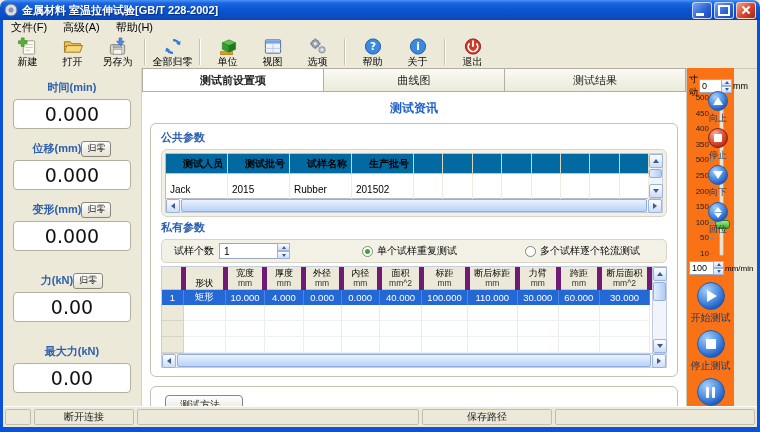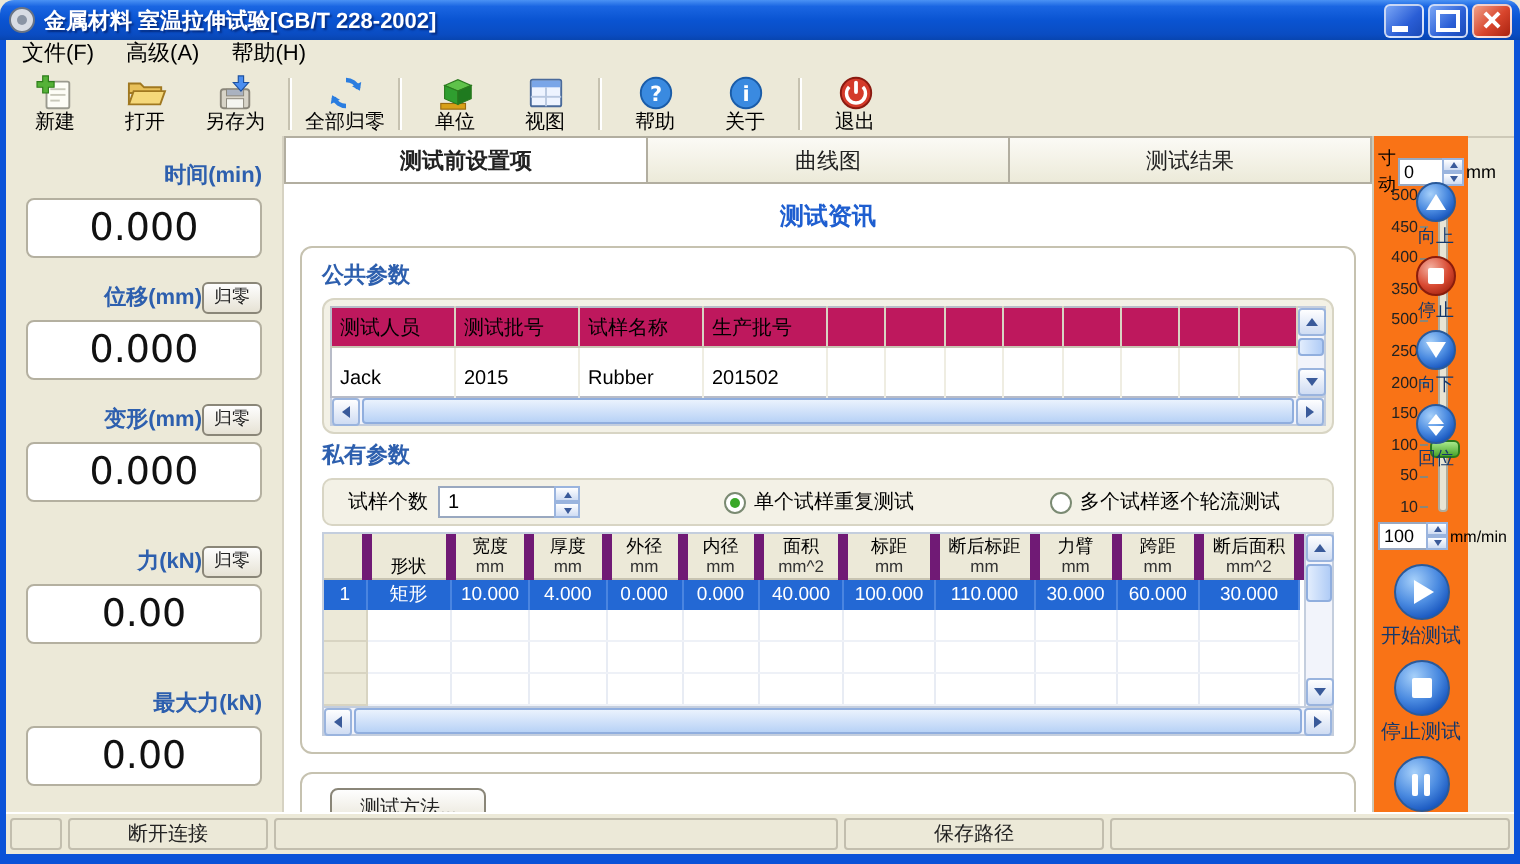--- a/index.html
+++ b/index.html
@@ -37,21 +37,21 @@
   .tbtn{width:45px;display:flex;flex-direction:column;align-items:center;justify-content:center;gap:0;height:32px}
   .tbtn .ticon{height:19px;display:flex;align-items:flex-end}
   .tbtn .tlabel{font-size:10px;line-height:11px;white-space:nowrap}
   .tsep{width:1px;height:26px;background:#c6c2b0;border-right:1px solid #fff;margin:0 4px}
 
   
   .left-panel{position:absolute;left:3px;top:68px;width:139px;bottom:26px;background:#ece9d8;
     padding:12px 10px 0;box-sizing:border-box;border-right:1px solid #d6d2c2}
   .readout{margin-bottom:12px}
   .readout.gap{margin-top:22px}
-  .r-head{display:flex;align-items:center;justify-content:flex-end;height:15px;margin-bottom:4px}
+  .r-head{display:flex;align-items:center;justify-content:center;height:15px;margin-bottom:4px}
   .r-label{color:#2d5fae;font-size:11px;font-weight:bold;white-space:nowrap}
   .zero-btn{font-size:9px;padding:0 5px;height:14px;line-height:13px;color:#222;
     background:linear-gradient(#fefefe,#e6e2d4);border:1px solid #8a8678;border-radius:3px;white-space:nowrap}
   .r-value{height:28px;background:#fff;border:1px solid #b4b0a0;border-radius:4px;font-size:19px;color:#111;
     display:flex;align-items:center;justify-content:center;font-family:"DejaVu Sans",sans-serif}
 
   
   .center{position:absolute;left:142px;top:68px;width:544px;bottom:26px;background:#fff;
     display:flex;flex-direction:column;box-sizing:border-box}
   .tabbar{display:flex;height:23px;flex:none;border-bottom:1px solid #b2aea0}
@@ -61,21 +61,21 @@
   .tab.active{background:#fff;font-weight:bold}
   .center-body{flex:1;padding:4px 8px 0;overflow:hidden}
   .main-title{text-align:center;color:#1e5ed0;font-weight:bold;font-size:12px;margin:4px 0 6px}
   .bigbox{border:1px solid #c6c2b0;border-radius:6px;padding:3px 10px 8px}
   .sec-label{color:#2d5fae;font-size:11px;font-weight:bold;margin:3px 0 4px}
 
   .grid-shell{background:#f3f1e6;border:1px solid #d8d5c4;border-radius:6px;padding:3px}
   .grid-flex{display:flex}
   table{border-collapse:collapse;table-layout:fixed;flex:1;background:#fff;
     border:1px solid #b8bcc8;border-right:none}
-  .common-table th{background:#be185d;font-size:10px;font-weight:normal;text-align:left;
+  .common-table th{background:#0369a1;font-size:10px;font-weight:bold;text-align:right;
     padding:2px 4px;border-right:1px solid #d8d4c2;border-bottom:1px solid #c8c4b2;height:15px;
     white-space:nowrap;overflow:hidden}
   .common-table td{font-size:10px;padding:2px 4px;border-right:1px solid #efede2;height:13px;
     white-space:nowrap;overflow:hidden}
   .common-table tr.gaprow td{height:7px;padding:0}
 
   .spec-table th{background:#ece9d8;text-align:center;padding:1px 2px;
     border-right:5px solid #701a75;border-bottom:1px solid #c8c4b2;vertical-align:bottom}
   .hname{font-size:9px;font-weight:normal;line-height:10px;white-space:nowrap}
   .hunit{font-size:8.5px;font-weight:normal;line-height:10px;color:#333}
@@ -257,20 +257,37 @@
       <span class="ticon">
         <svg width="22" height="19" viewBox="0 0 22 20">
             <rect x="3" y="3" width="16" height="14" rx="1" fill="#eef4ff" stroke="#4a6a9a"></rect>
             <rect x="3.5" y="3.5" width="15" height="3.5" fill="#7aa6e8"></rect>
             <line x1="3" y1="12" x2="19" y2="12" stroke="#b8c8e0"></line>
             <line x1="11" y1="7" x2="11" y2="17" stroke="#b8c8e0"></line>
           </svg>
       </span>
       <span class="tlabel">视图</span>
     </div>
+    <div class="tbtn">
+      <span class="ticon">
+        <svg width="22" height="19" viewBox="0 0 22 20">
+            <g fill="#98a4b4">
+              <rect x="7" y="1.5" width="2.4" height="2.4"></rect>
+              <rect x="7" y="10.2" width="2.4" height="2.4"></rect>
+              <rect x="2.6" y="5.8" width="2.4" height="2.4"></rect>
+              <rect x="11.3" y="5.8" width="2.4" height="2.4"></rect>
+            </g>
+            <circle cx="8.2" cy="7" r="4.2" fill="#98a4b4" stroke="#5a6878" stroke-width="0.6"></circle>
+            <circle cx="8.2" cy="7" r="1.7" fill="#ece9d8"></circle>
+            <circle cx="15.2" cy="13.5" r="3.4" fill="#b8c2d0" stroke="#5a6878" stroke-width="0.6"></circle>
+            <circle cx="15.2" cy="13.5" r="1.4" fill="#ece9d8"></circle>
+          </svg>
+      </span>
+      <span class="tlabel">选项</span>
+    </div>
     <div class="tsep"></div>
     <div class="tbtn">
       <span class="ticon">
         <svg width="22" height="19" viewBox="0 0 22 20">
             <circle cx="11" cy="10" r="8" fill="#3a8ae0" stroke="#1a5ca8"></circle>
             <text x="11" y="14" font-size="11" fill="#fff" text-anchor="middle" font-weight="bold" font-family="DejaVu Sans">?</text>
           </svg>
       </span>
       <span class="tlabel">帮助</span>
     </div>

